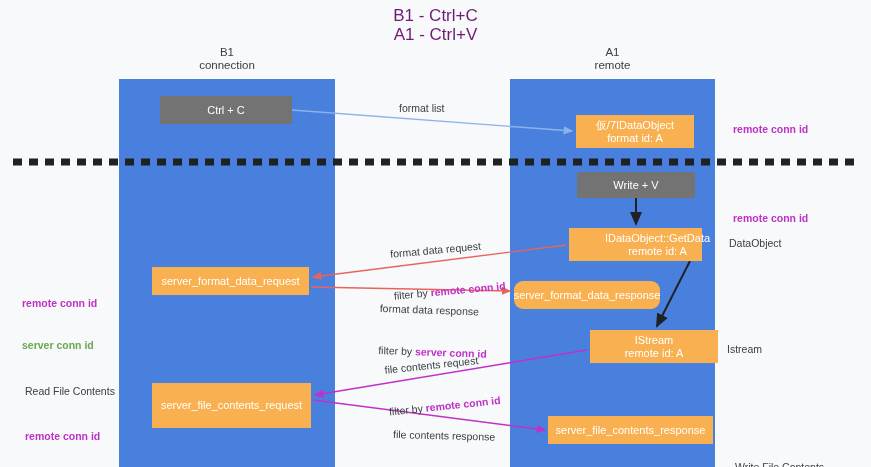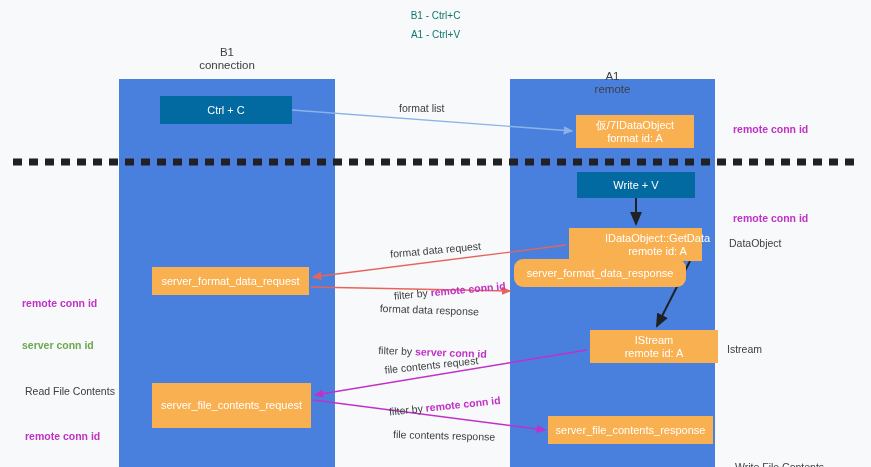--- a/index.html
+++ b/index.html
@@ -11,46 +11,46 @@
     overflow:hidden;
   }
   #stage{position:relative;width:871px;height:467px;}
 
   .band{position:absolute;background:#4a80dd;}
   .band-b1{left:119px;top:79px;width:216px;height:388px;}
   .band-a1{left:510px;top:79px;width:205px;height:388px;}
 
   .title{
     position:absolute;left:0;top:6px;width:871px;
-    text-align:center;font-size:10px;line-height:19px;color:#0f766e;
+    text-align:center;font-size:17px;line-height:19px;color:#701a75;
     white-space:pre;
   }
 
   .colhead{
     position:absolute;text-align:center;font-size:11.5px;line-height:13px;
     color:#3c4043;white-space:pre;
   }
   .colhead-b1{left:119px;top:46px;width:216px;}
-  .colhead-a1{left:510px;top:46px;width:205px;margin-top:24px;}
+  .colhead-a1{left:510px;top:46px;width:205px;}
 
   .node{
     position:absolute;box-sizing:border-box;
     display:flex;flex-direction:column;align-items:center;justify-content:center;
     color:#ffffff;font-size:11px;line-height:13px;text-align:center;
     white-space:pre;padding:2px 4px;
   }
-  .node.green{background:#0369a1;text-align:center;}
+  .node.green{background:#737373;text-align:center;}
   .node.orange{background:#f9b050;}
 
   .n-ctrlc{left:160px;top:96px;width:132px;height:28px;}
   .n-vdataobj{left:576px;top:115px;width:118px;height:33px;}
   .n-ctrlv{left:577px;top:172px;width:118px;height:26px;}
   .n-getdata{left:569px;top:228px;width:133px;height:33px;padding-left:48px;}
   .n-sfdreq{left:152px;top:267px;width:157px;height:28px;}
-  .n-sfdresp{left:514px;top:259px;width:172px;height:28px;border-radius:9px;}
+  .n-sfdresp{left:514px;top:281px;width:146px;height:28px;border-radius:9px;}
   .n-istream{left:590px;top:330px;width:128px;height:33px;}
   .n-sfcreq{left:152px;top:383px;width:159px;height:45px;}
   .n-sfcresp{left:548px;top:416px;width:165px;height:28px;}
 
   .lbl{
     position:absolute;font-size:10.5px;line-height:14px;color:#3c4043;
     white-space:pre;
   }
   .magenta{color:#c031c7;font-weight:bold;}
   .green-txt{color:#6aa84f;font-weight:bold;}

